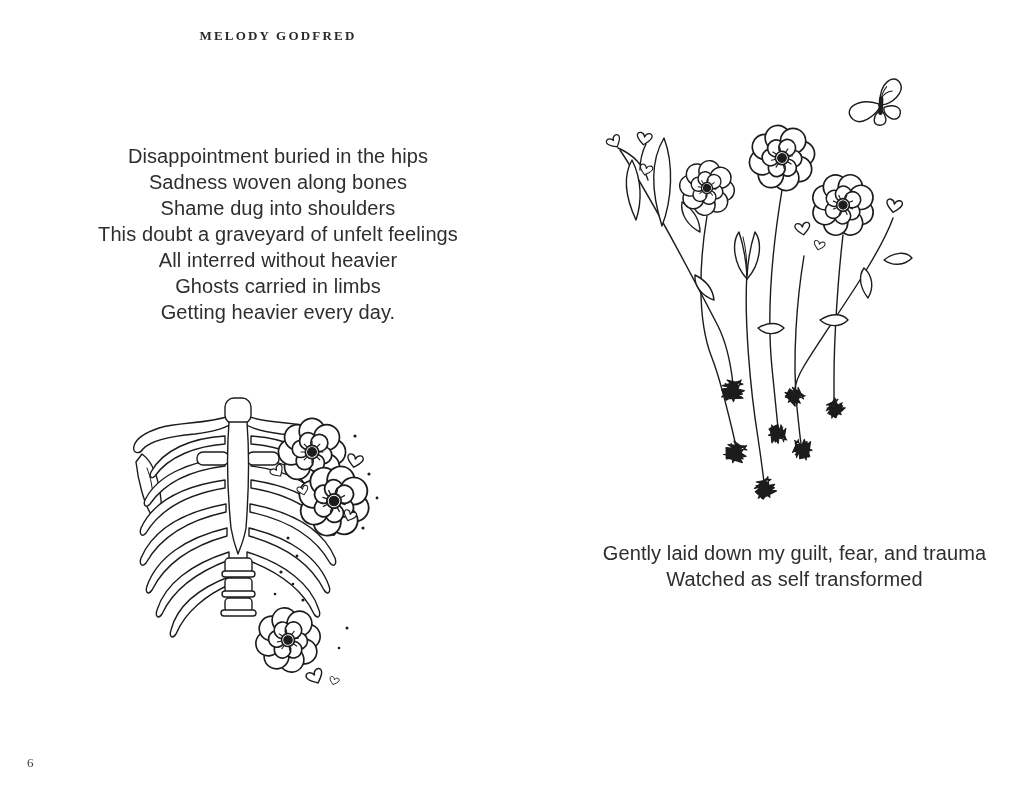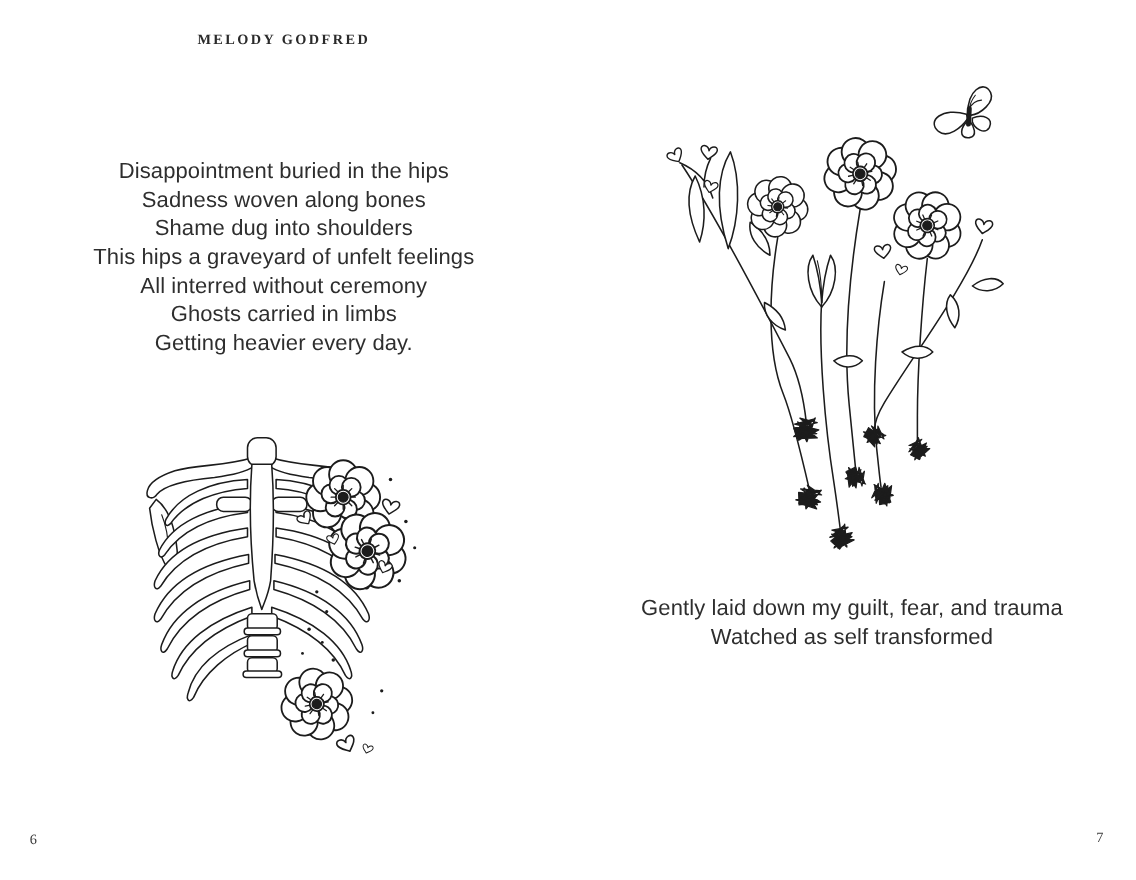--- a/index.html
+++ b/index.html
@@ -1,18 +1,18 @@
 <!DOCTYPE html>
 <html><head>
 <meta charset="utf-8">
 <style>
   html,body{margin:0;padding:0;background:#fff;}
   .spread{position:relative;width:1033px;height:800px;background:#ffffff;
           font-family:"Liberation Sans",sans-serif;overflow:hidden;}
-  .page{position:absolute;top:0;height:100%;}
+  .page{position:absolute;top:0;height:100%;padding-left:40px;}
   .page.left{left:0;width:516px;}
   .page.right{left:516px;width:517px;}
   .running-head{position:absolute;top:28px;left:0;width:100%;text-align:center;
                 font-family:"Liberation Serif",serif;font-size:13px;font-weight:600;
                 letter-spacing:2.2px;color:#2a2a2a;}
   .poem{position:absolute;left:0;width:100%;text-align:center;color:#2e2e2e;
         font-size:20px;line-height:26px;letter-spacing:0.1px;}
   .left-poem{top:143px;}
   .right-poem{top:540px;}
   .folio{position:absolute;font-family:"Liberation Serif",serif;font-size:13px;color:#3a3a3a;}
@@ -32,22 +32,22 @@
 
 <div class="spread">
 
   <section class="page left">
     <header class="running-head">MELODY GODFRED</header>
 
     <div class="poem left-poem">
         <div class="poem-line">Disappointment buried in the hips</div>
         <div class="poem-line">Sadness woven along bones</div>
         <div class="poem-line">Shame dug into shoulders</div>
-        <div class="poem-line">This hips a graveyard of unfelt feelings</div>
-        <div class="poem-line">All interred without ceremony</div>
+        <div class="poem-line">This doubt a graveyard of unfelt feelings</div>
+        <div class="poem-line">All interred without heavier</div>
         <div class="poem-line">Ghosts carried in limbs</div>
         <div class="poem-line">Getting heavier every day.</div>
       </div>
 
     <svg class="illus illus-ribcage" width="280" height="330" viewBox="0 0 280 330">
       <defs>
         <g id="marigold">
           <circle cx="17" cy="0" r="10.5" class="fw"></circle>
             <circle cx="12" cy="12" r="10.5" class="fw"></circle>
           <circle cx="0" cy="17" r="10.5" class="fw"></circle>

